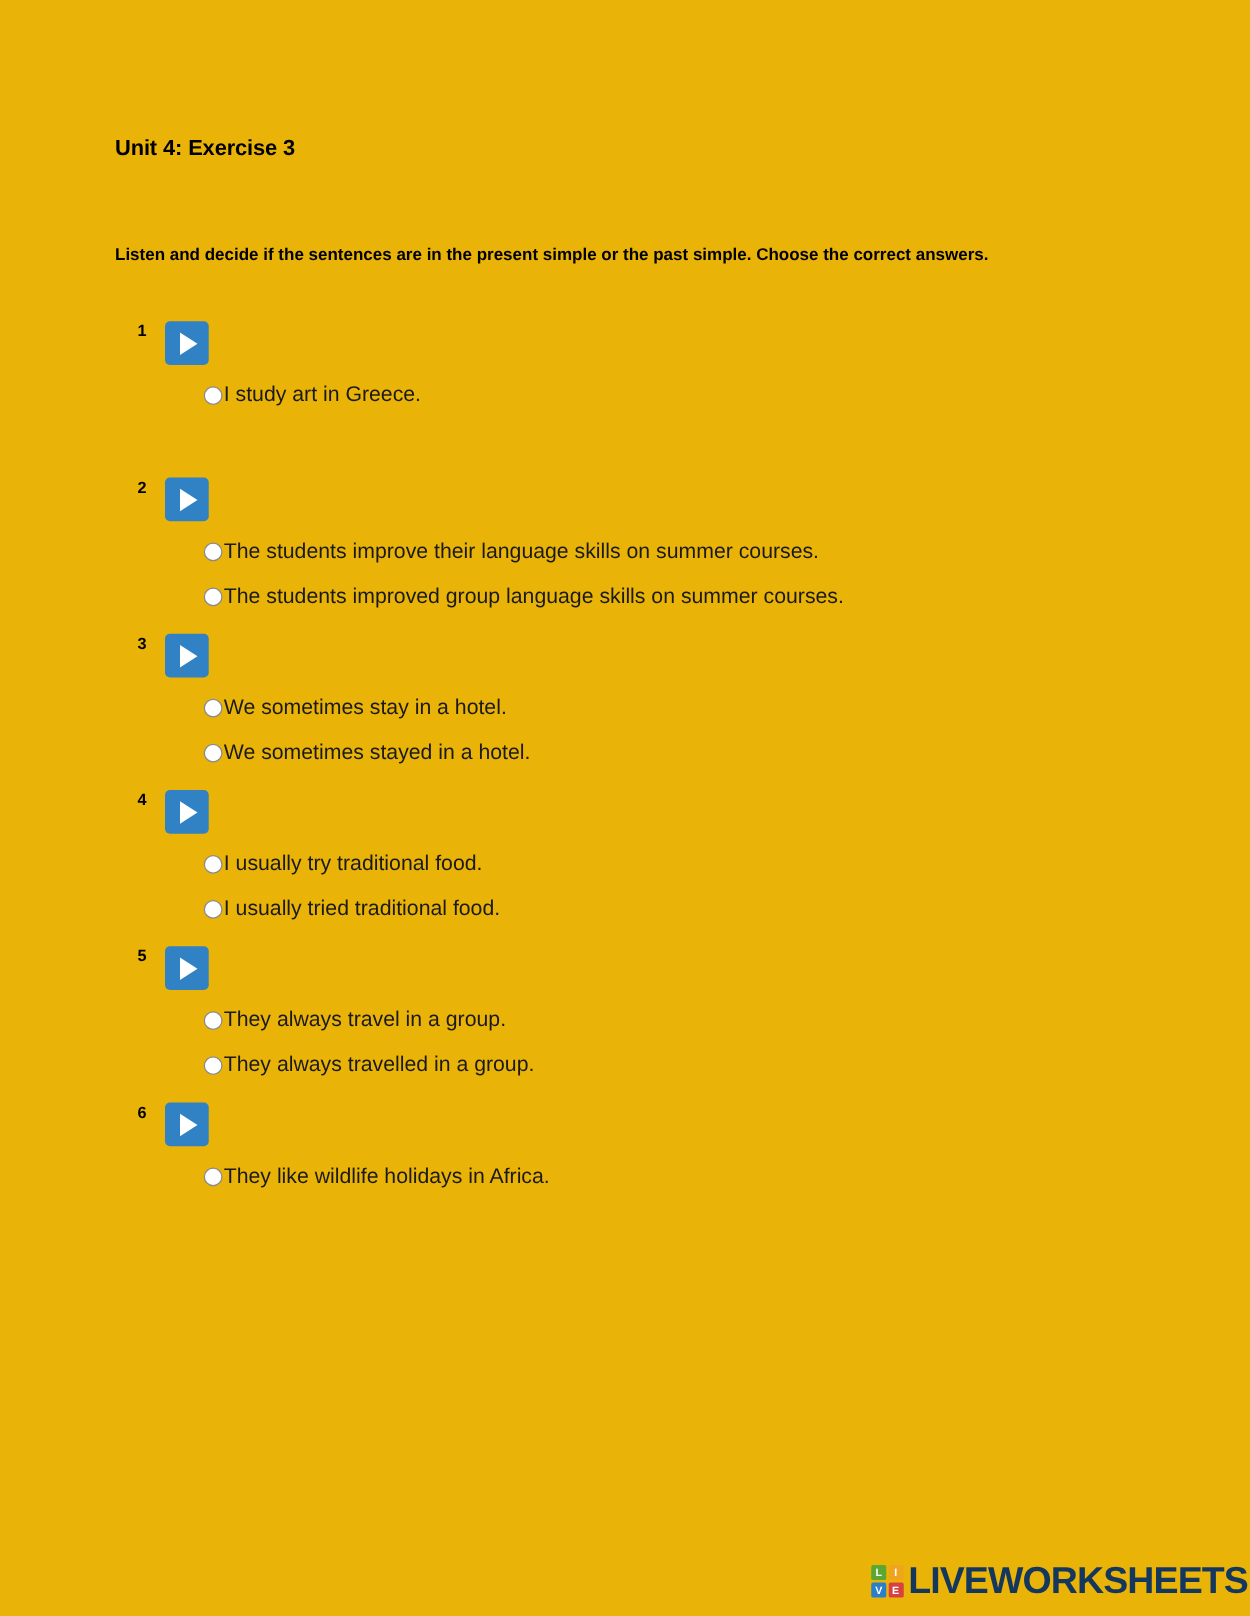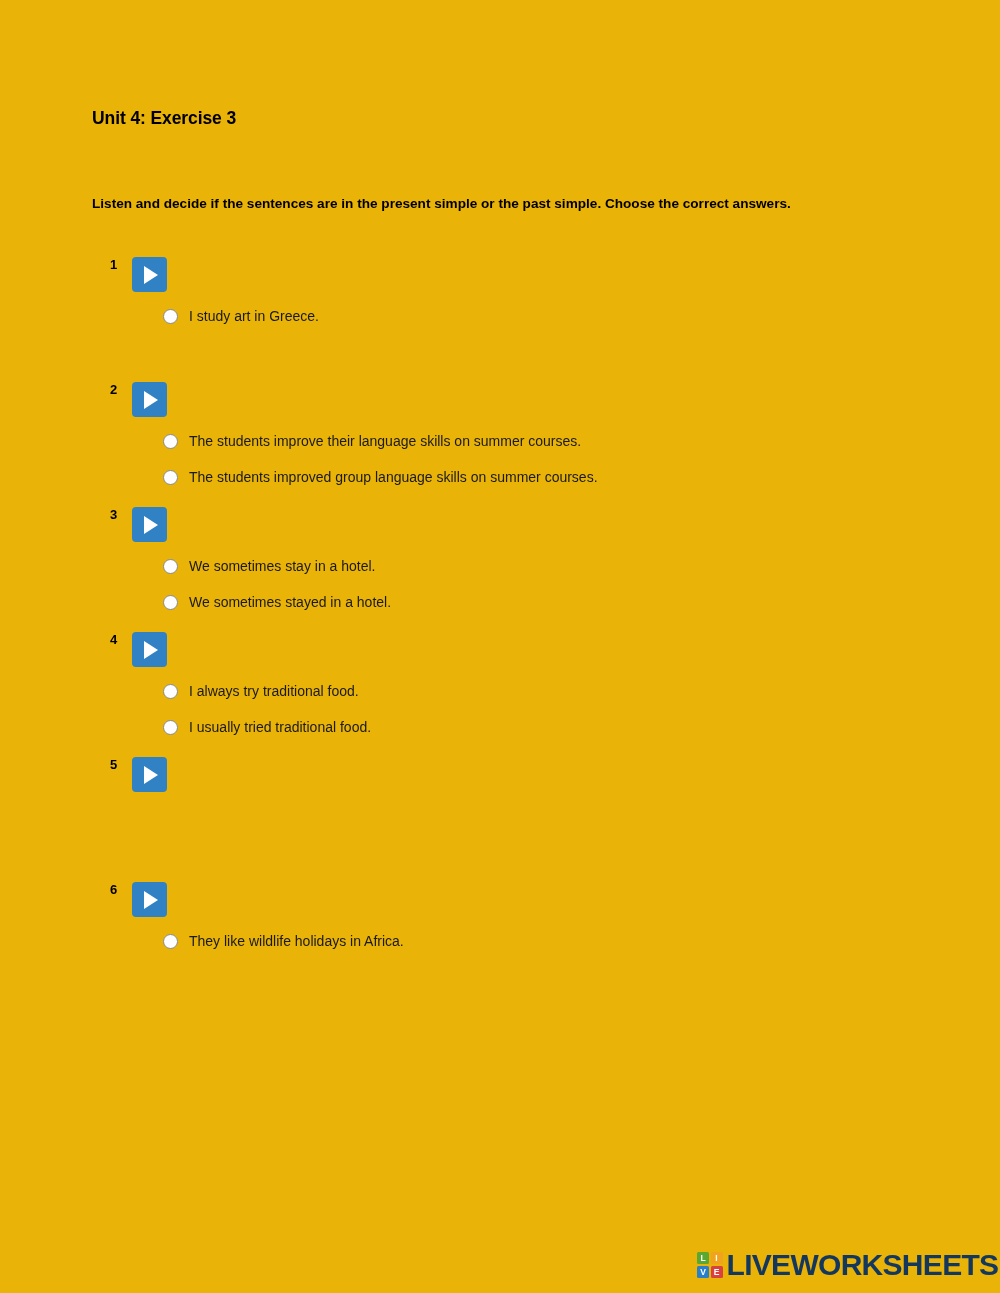--- a/index.html
+++ b/index.html
@@ -116,22 +116,22 @@
     height: 15px;
     min-width: 15px;
     border: 1.3px solid #8a8a8a;
     border-radius: 50%;
     background: #ffffff;
     box-sizing: border-box;
     cursor: pointer;
   }
 
   .option-text {
-    margin-left: 11px;
-    font-size: 14px;
+    margin-left: 1px;
+    font-size: 17px;
     line-height: 18px;
     color: #1a1a1a;
     white-space: nowrap;
   }
 
   
   .logo {
     position: absolute;
     left: 697px;
     top: 1250px;
@@ -229,34 +229,44 @@
       <div class="question">
         <div class="q-head">
           <div class="q-number">4</div>
           <div class="play-button">
             <div class="tri"></div>
           </div>
         </div>
         <div class="options">
           <label class="option">
             <span class="radio"></span>
-            <span class="option-text">I always try traditional food.</span>
+            <span class="option-text">I usually try traditional food.</span>
           </label>
           <label class="option">
             <span class="radio"></span>
             <span class="option-text">I usually tried traditional food.</span>
           </label>
         </div>
       </div>
       <div class="question">
         <div class="q-head">
           <div class="q-number">5</div>
           <div class="play-button">
             <div class="tri"></div>
           </div>
+        </div>
+        <div class="options">
+          <label class="option">
+            <span class="radio"></span>
+            <span class="option-text">They always travel in a group.</span>
+          </label>
+          <label class="option">
+            <span class="radio"></span>
+            <span class="option-text">They always travelled in a group.</span>
+          </label>
         </div>
       </div>
       <div class="question">
         <div class="q-head">
           <div class="q-number">6</div>
           <div class="play-button">
             <div class="tri"></div>
           </div>
         </div>
         <div class="options">

